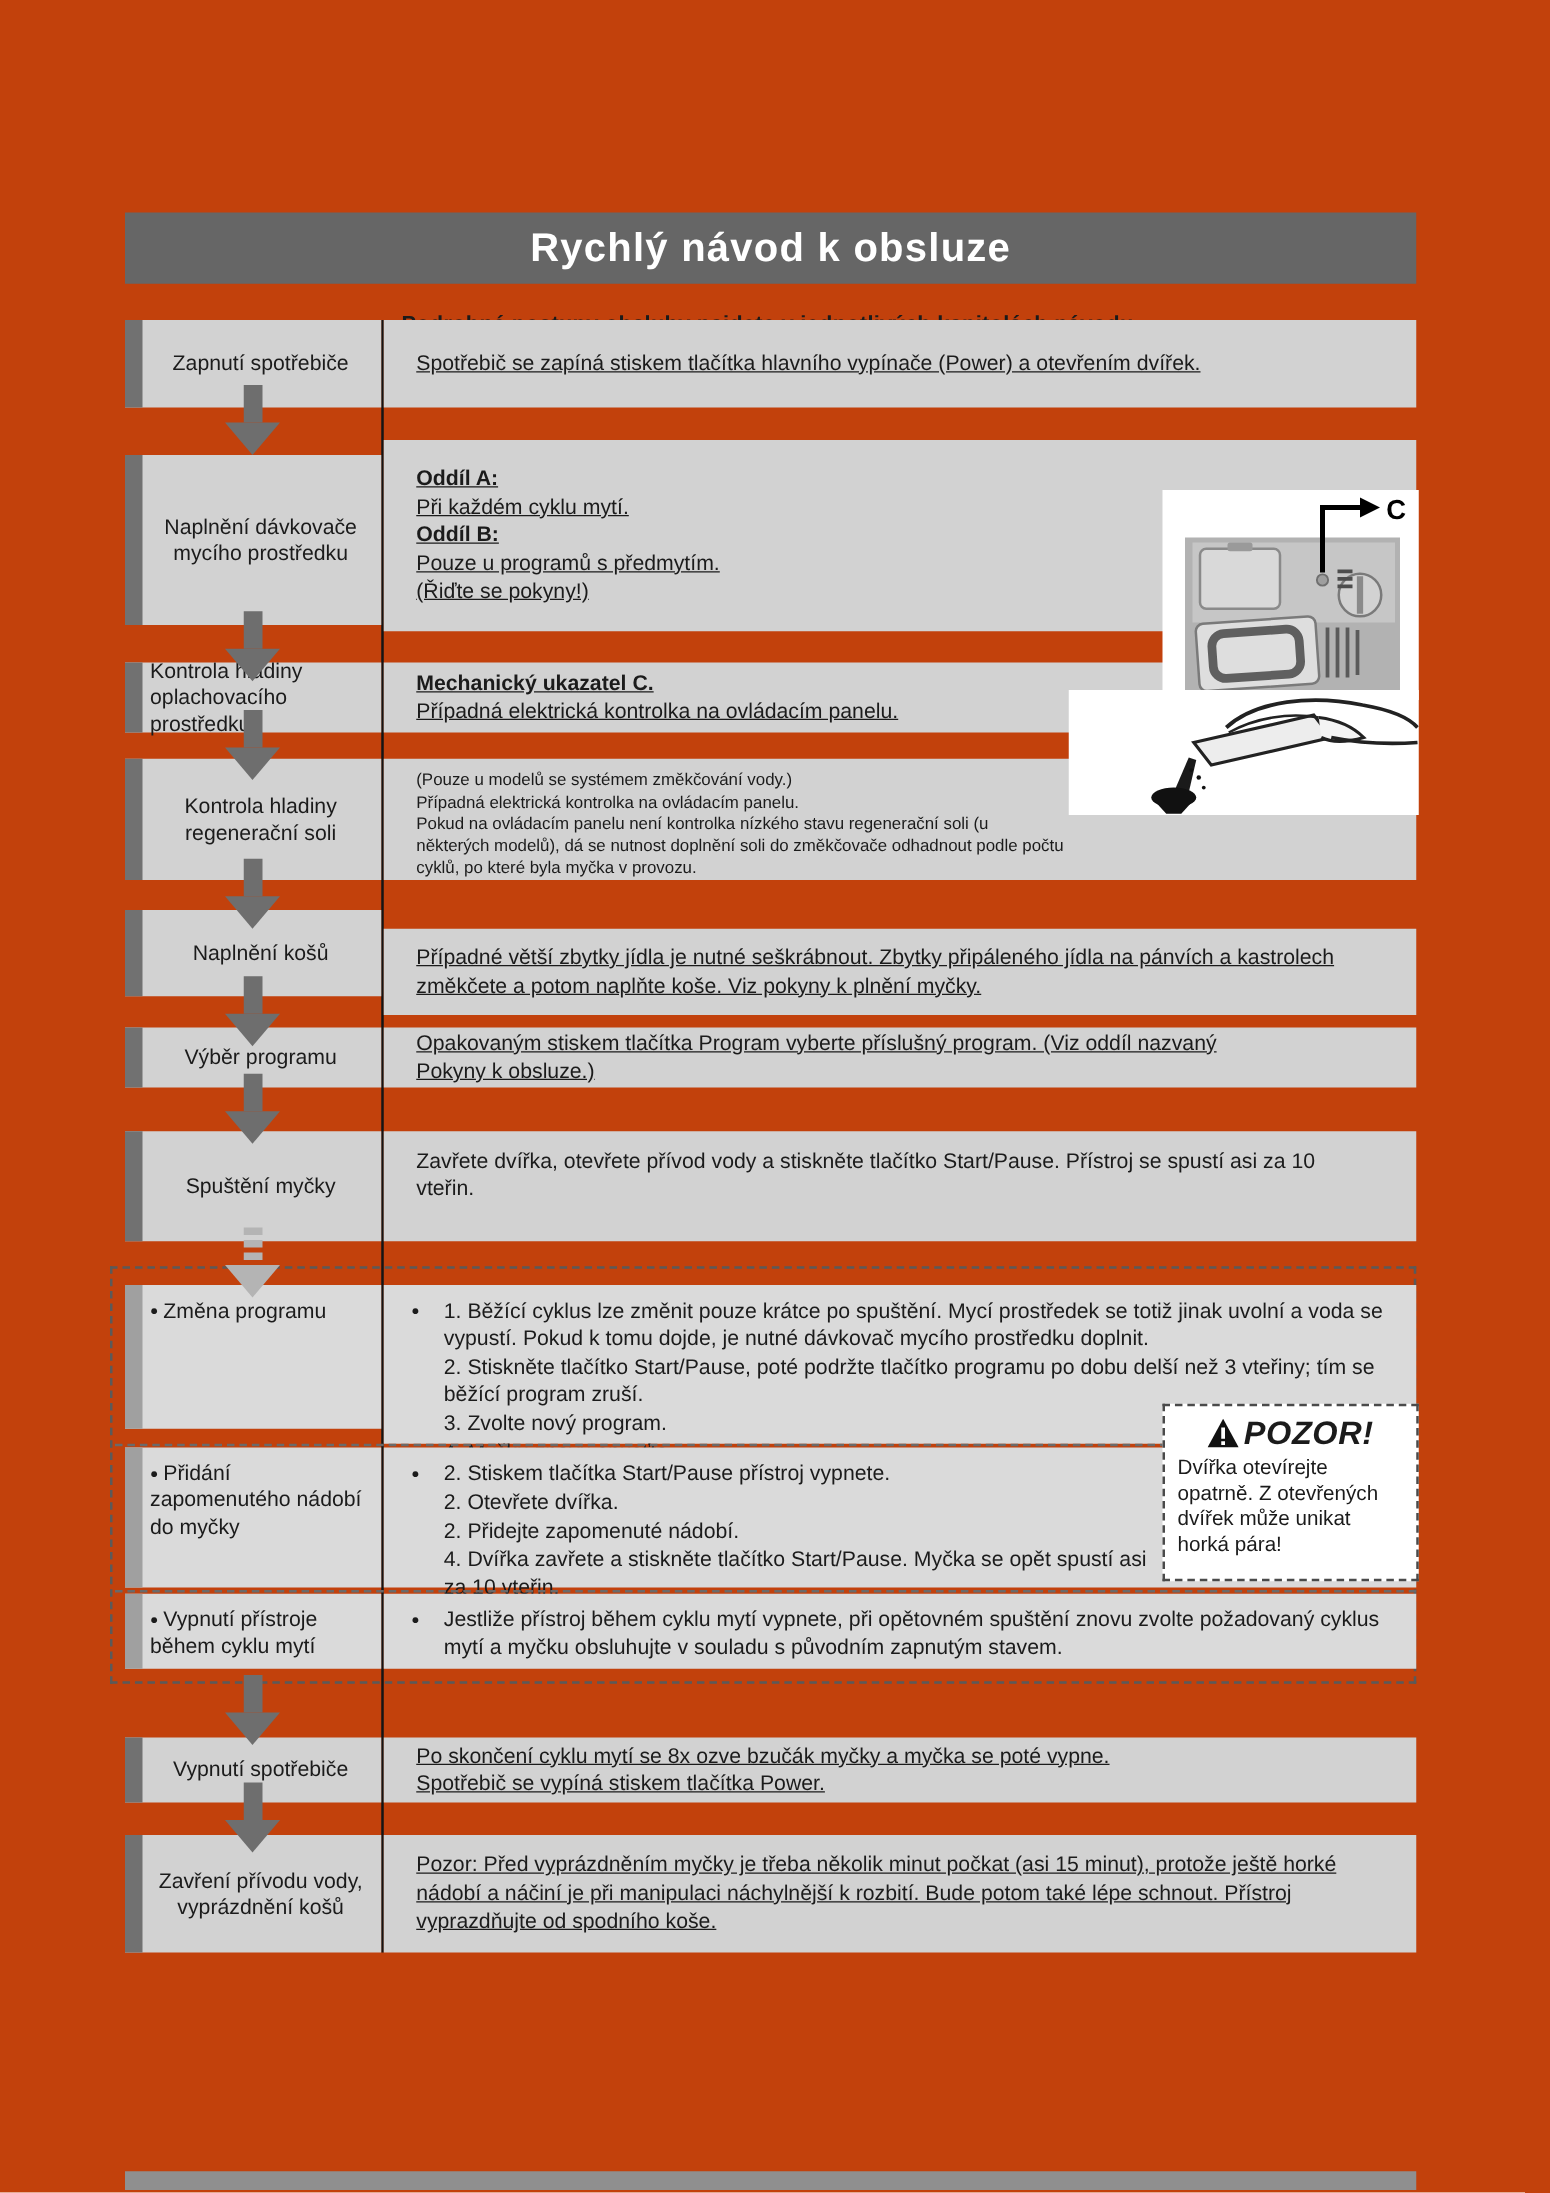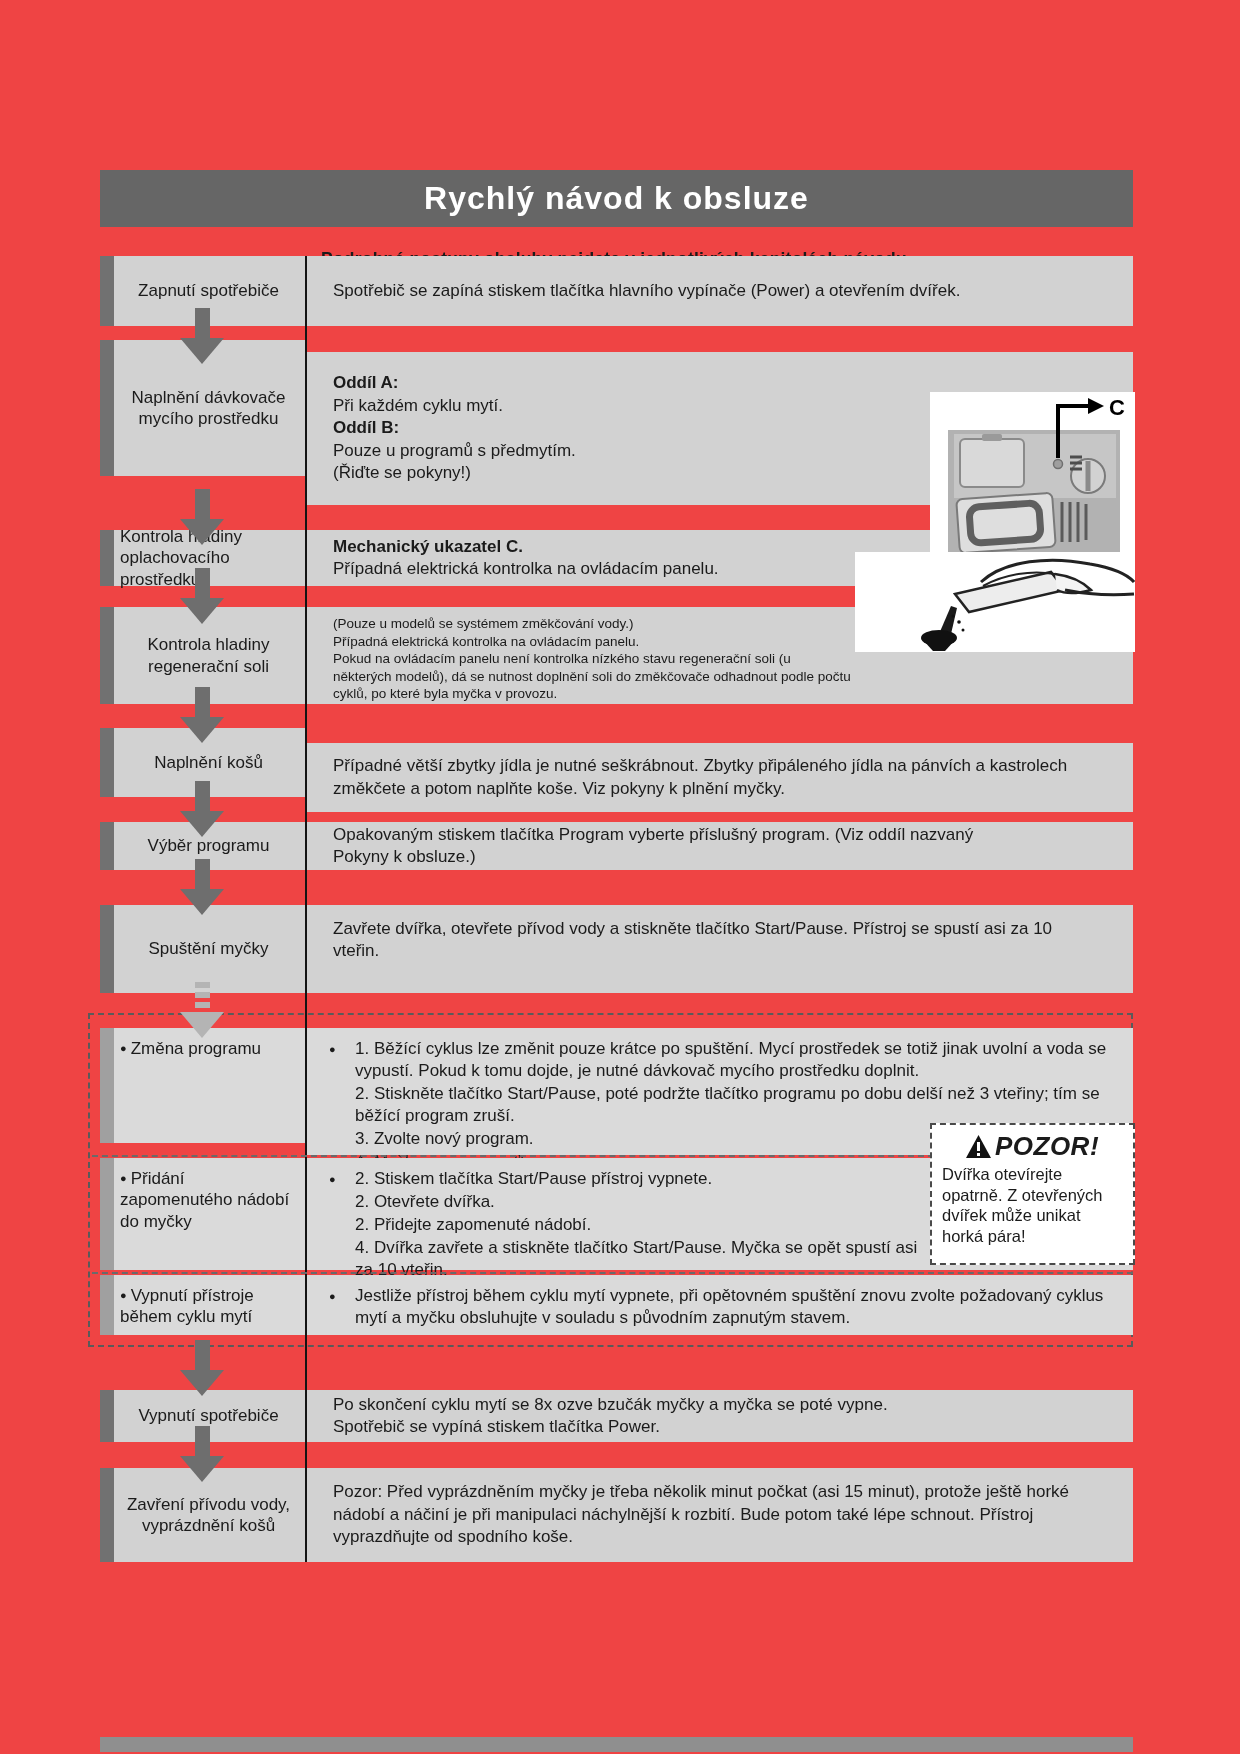--- a/index.html
+++ b/index.html
@@ -1,36 +1,36 @@
 <!DOCTYPE html>
 <html><head>
 <meta charset="utf-8">
 <style>
   html,body{margin:0;padding:0;background:#fff;}
-  .page{position:relative;width:1240px;height:1754px;background:#ef4444;
+  .page{position:relative;width:1240px;height:1754px;background:#c2410c;
         font-family:"Liberation Sans",sans-serif;color:#1b1b1b;overflow:hidden;}
 
   
   .titlebar{position:absolute;left:100px;top:170px;width:1033px;height:57px;background:#666666;
             color:#ffffff;font-size:32px;font-weight:bold;letter-spacing:1px;
             display:flex;align-items:center;justify-content:center;}
   .subtitle{position:absolute;left:100px;top:236px;width:1033px;text-align:center;
             font-size:17.5px;font-weight:bold;letter-spacing:.2px;margin-top:13px;}
 
   
   .vline{position:absolute;left:305px;top:256px;width:2px;height:1306px;background:#141414;}
 
   
   .lbox{position:absolute;left:100px;width:205px;background:#d2d2d2;
         display:flex;align-items:center;justify-content:center;}
   .lbox .accent{position:absolute;left:0;top:0;bottom:0;width:14px;background:#717171;}
   .ltext{padding:2px 6px 2px 18px;text-align:center;font-size:17px;line-height:1.25;}
   .rbox{position:absolute;left:307px;width:826px;background:#d2d2d2;box-sizing:border-box;
         font-size:17px;line-height:1.32;padding:8px 14px 8px 26px;}
-  .rbox.vcenter{display:flex;flex-direction:column;justify-content:center;}
+  .rbox.vcenter{display:flex;flex-direction:column;justify-content:center;text-decoration:underline;}
   .b{font-weight:bold;}
   .small{font-size:13.5px;line-height:1.3;}
 
   
   .arrow{position:absolute;left:180px;width:44px;display:flex;flex-direction:column;align-items:center;z-index:3;}
   .arrow .shaft{width:15px;height:30px;background:#6e6e6e;}
   .arrow .head{width:0;height:0;border-left:22px solid transparent;border-right:22px solid transparent;
                border-top:26px solid #6e6e6e;}
   .arrow.light .shaft{height:6px;margin-bottom:4px;background:#b4b4b4;}
   .arrow.light .head{border-top-color:#b4b4b4;}
@@ -75,21 +75,21 @@
     <div class="ltext">Zapnutí spotřebiče</div>
   </div>
   <div class="rbox vcenter" style="top:256px;height:70px">
     <div>Spotřebič se zapíná stiskem tlačítka hlavního vypínače (Power) a otevřením dvířek.</div>
   </div>
   <div class="arrow" style="top:308px">
       <div class="shaft"></div>
       <div class="head"></div>
     </div>
 
-  <div class="lbox" style="top:340px;height:136px">
+  <div class="lbox" style="top:364px;height:136px">
     <div class="accent"></div>
     <div class="ltext">Naplnění dávkovače mycího prostředku</div>
   </div>
   <div class="rbox vcenter" style="top:352px;height:153px">
     <div class="b">Oddíl A:</div>
     <div>Při každém cyklu mytí.</div>
     <div class="b">Oddíl B:</div>
     <div>Pouze u programů s předmytím.</div>
     <div>(Řiďte se pokyny!)</div>
   </div>

